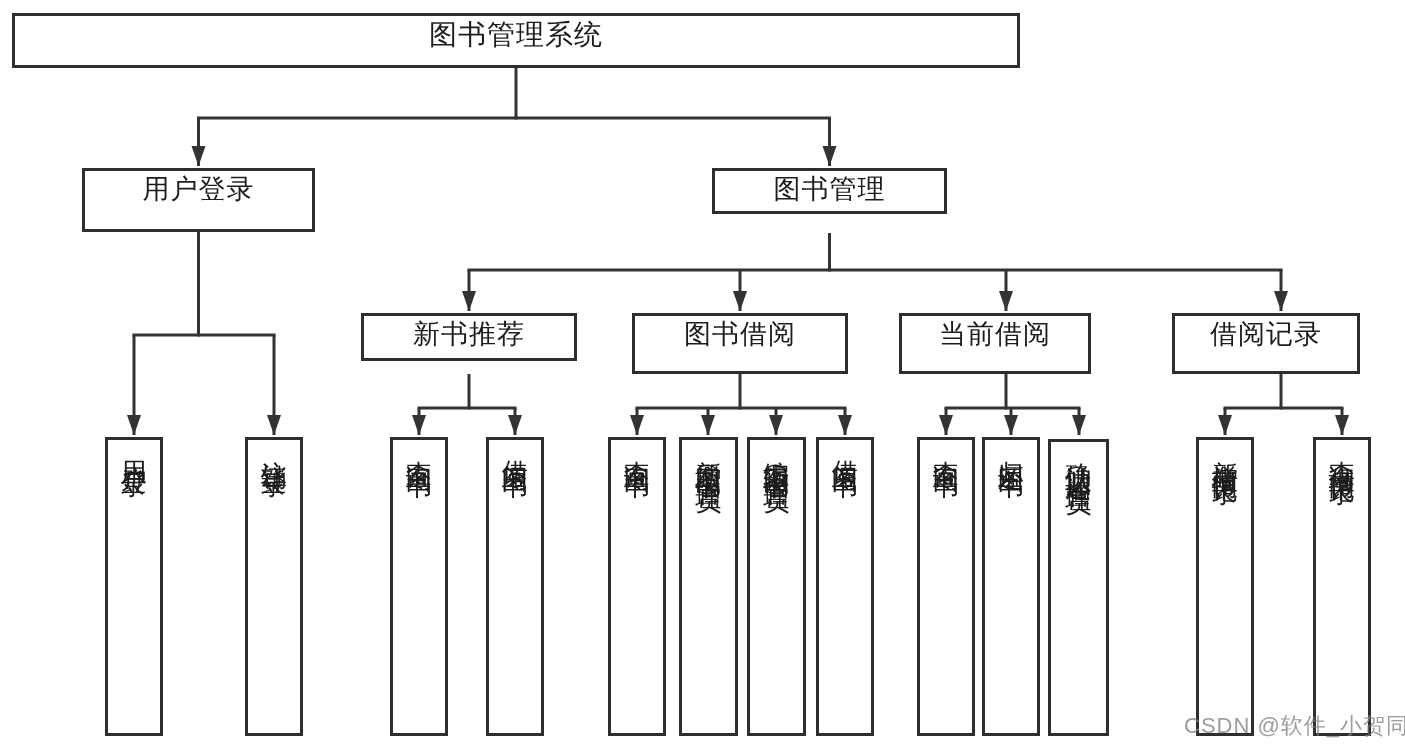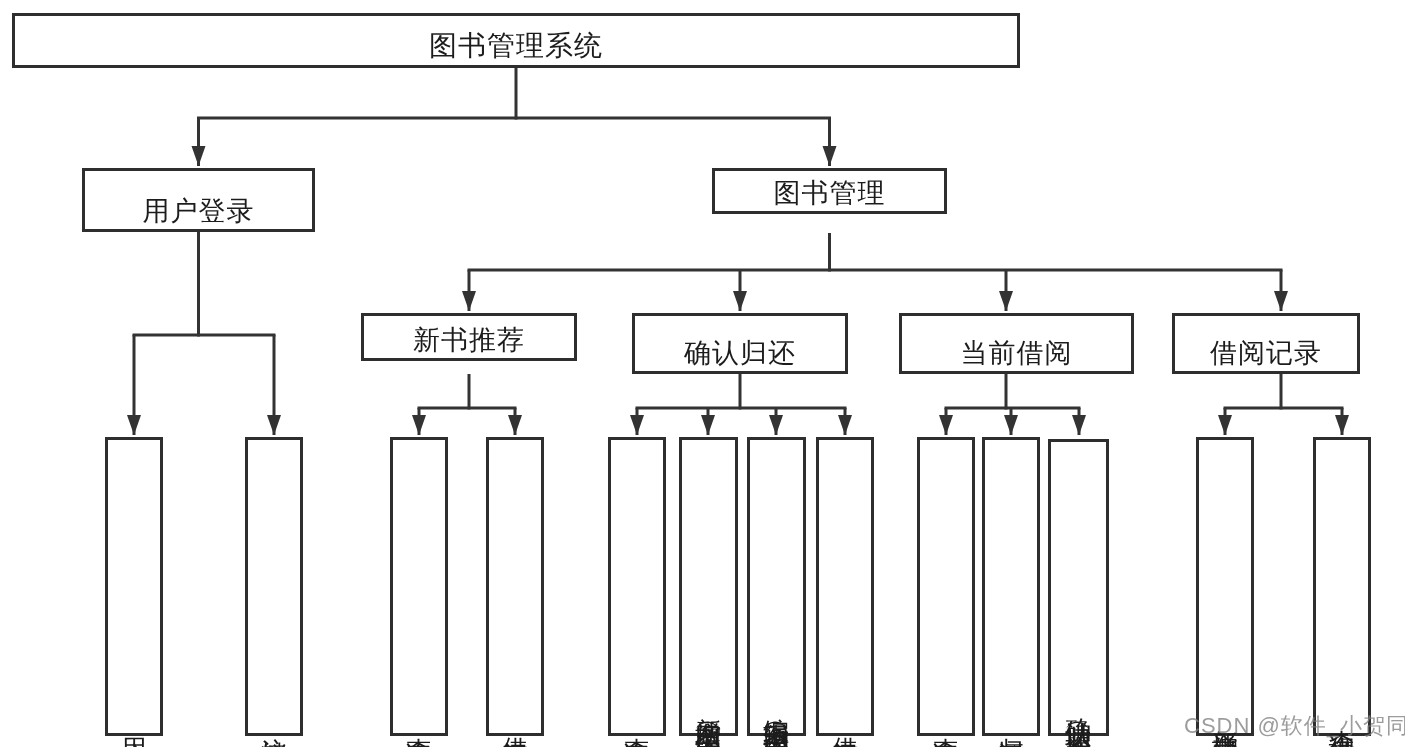--- a/index.html
+++ b/index.html
@@ -11,21 +11,21 @@
     font-family: "Liberation Sans", "DejaVu Sans", sans-serif;
     overflow: hidden;
   }
   #wires { position: absolute; left: 0; top: 0; }
   .box {
     position: absolute;
     box-sizing: border-box;
     border: 3px solid #2e2e2e;
     background: #ffffff;
     display: flex;
-    align-items: flex-end;
+    align-items: flex-start;
     justify-content: center;
     color: #1c1c1c;
   }
   .hbox .lbl {
     font-size: 27px;
     letter-spacing: 1px;
     white-space: nowrap;
   }
   .root .lbl { font-size: 28px; }
   .vbox .lbl {
@@ -109,23 +109,23 @@
     <span class="lbl">用户登录</span>
   </div>
   <div class="box hbox" style="left:712px; top:168px; width:235px; height:46px;">
     <span class="lbl">图书管理</span>
   </div>
 
   <div class="box hbox" style="left:361px; top:313px; width:216px; height:48px;">
     <span class="lbl">新书推荐</span>
   </div>
   <div class="box hbox" style="left:632px; top:313px; width:216px; height:61px;">
-    <span class="lbl">确认归还</span>
+    <span class="lbl">图书借阅</span>
   </div>
-  <div class="box hbox" style="left:899px; top:313px; width:235px; height:61px;">
+  <div class="box hbox" style="left:899px; top:313px; width:192px; height:61px;">
     <span class="lbl">当前借阅</span>
   </div>
   <div class="box hbox" style="left:1172px; top:313px; width:188px; height:61px;">
     <span class="lbl">借阅记录</span>
   </div>
 
   <div class="box vbox" style="left:105px; top:437px; width:58px; height:299px;">
     <span class="lbl">用户登录</span>
   </div>
   <div class="box vbox" style="left:245px; top:437px; width:58px; height:299px;">

